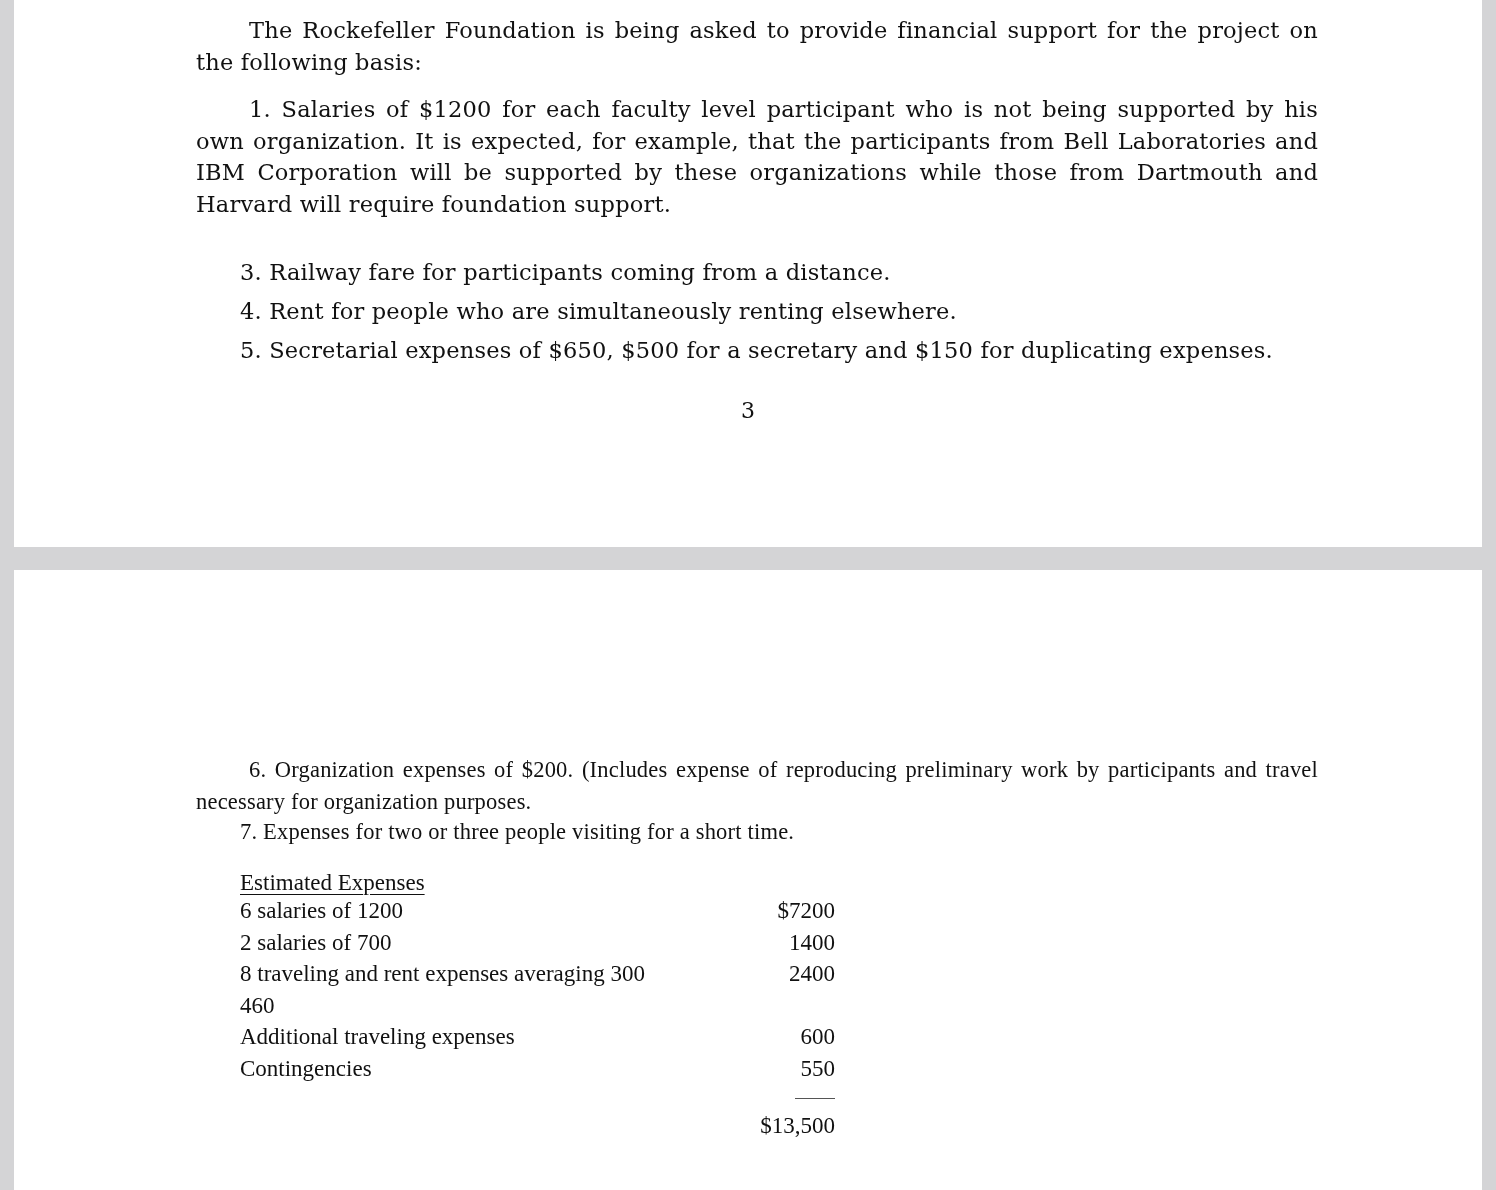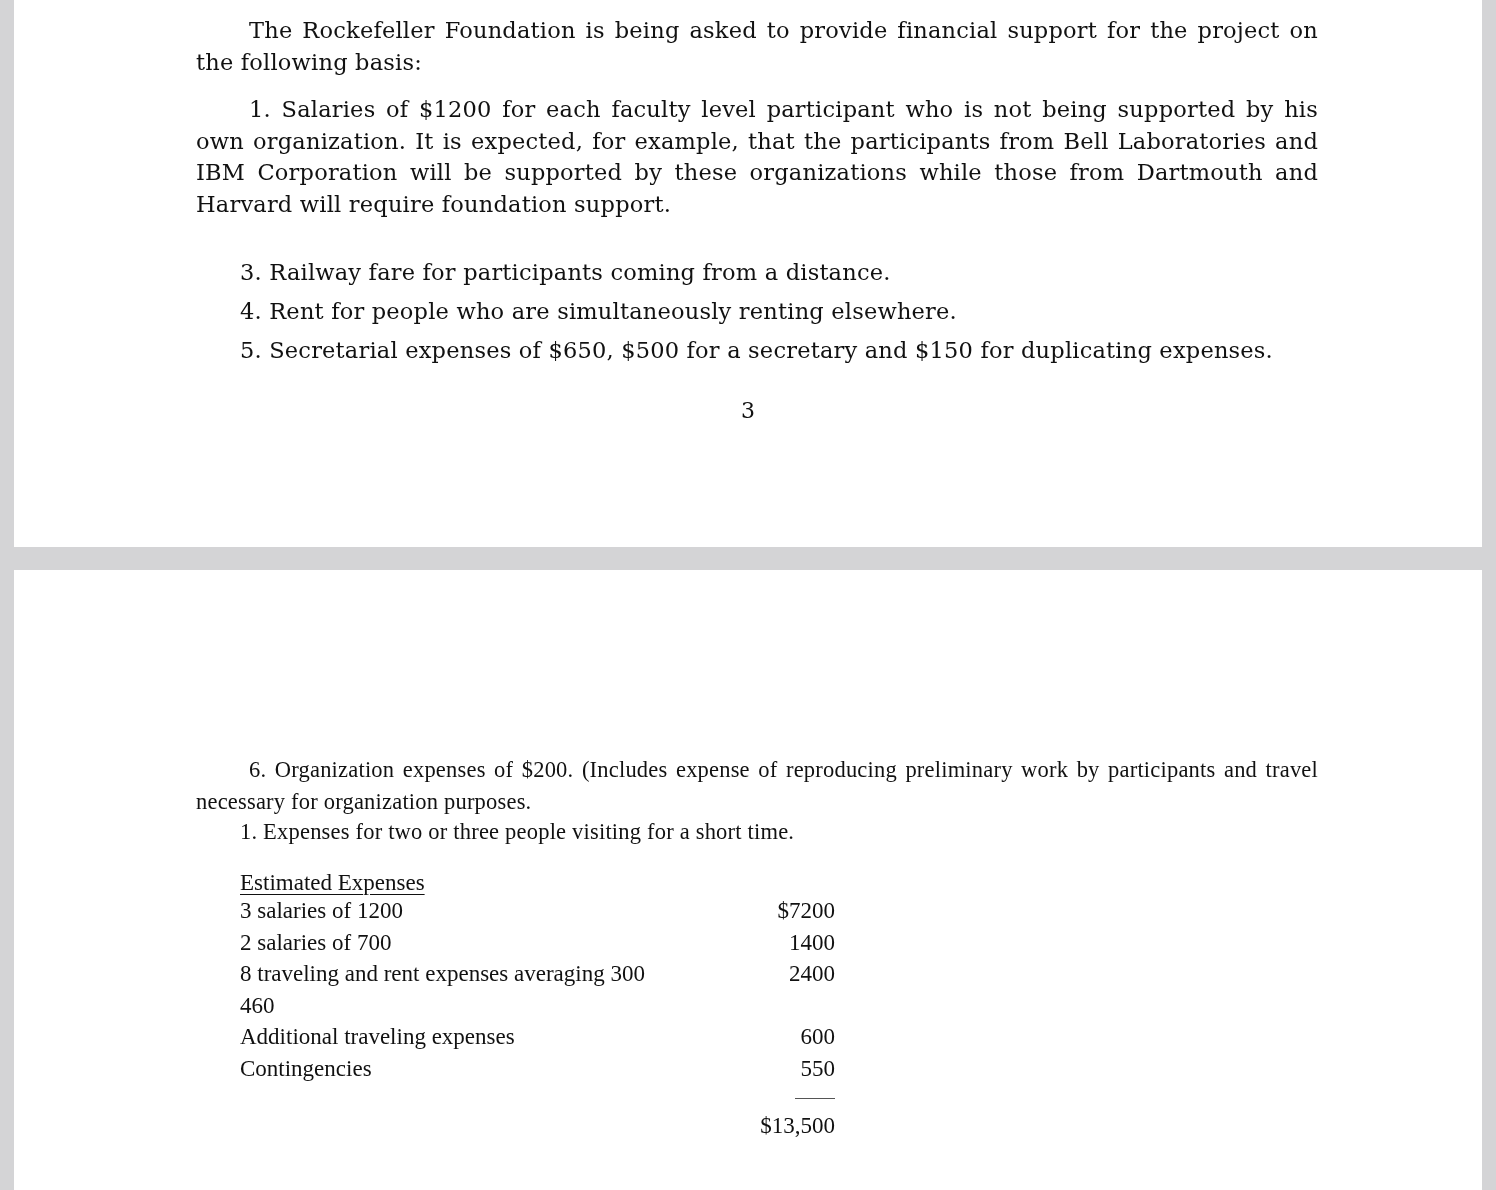--- a/index.html
+++ b/index.html
@@ -56,26 +56,26 @@
   <p class="para indent" style="top:6px;">The Rockefeller Foundation is being asked to provide financial support for the project on the following basis:</p>
   <p class="para indent" style="top:85px;">1. Salaries of $1200 for each faculty level participant who is not being supported by his own organization. It is expected, for example, that the participants from Bell Laboratories and IBM Corporation will be supported by these organizations while those from Dartmouth and Harvard will require foundation support.</p>
   <p class="item" style="top:257px;">3. Railway fare for participants coming from a distance.</p>
   <p class="item" style="top:296px;">4. Rent for people who are simultaneously renting elsewhere.</p>
   <p class="item" style="top:335px;">5. Secretarial expenses of $650, $500 for a secretary and $150 for duplicating expenses.</p>
   <div class="pagenum">3</div>
 </div>
 
 <div class="page" id="page2">
   <p class="para indent" style="top:175px;">6. Organization expenses of $200. (Includes expense of reproducing preliminary work by participants and travel necessary for organization purposes.</p>
-  <p class="item" style="top:246px;">1. Expenses for two or three people visiting for a short time.</p>
+  <p class="item" style="top:246px;">7. Expenses for two or three people visiting for a short time.</p>
 
   <div class="exp-title">Estimated Expenses</div>
   <div class="exp-table">
     <div class="exp-row">
-      <span>3 salaries of 1200</span>
+      <span>6 salaries of 1200</span>
       <span>$7200</span>
     </div>
     <div class="exp-row">
       <span>2 salaries of 700</span>
       <span>1400</span>
     </div>
     <div class="exp-row">
       <span>8 traveling and rent expenses averaging 300</span>
       <span>2400</span>
     </div>

